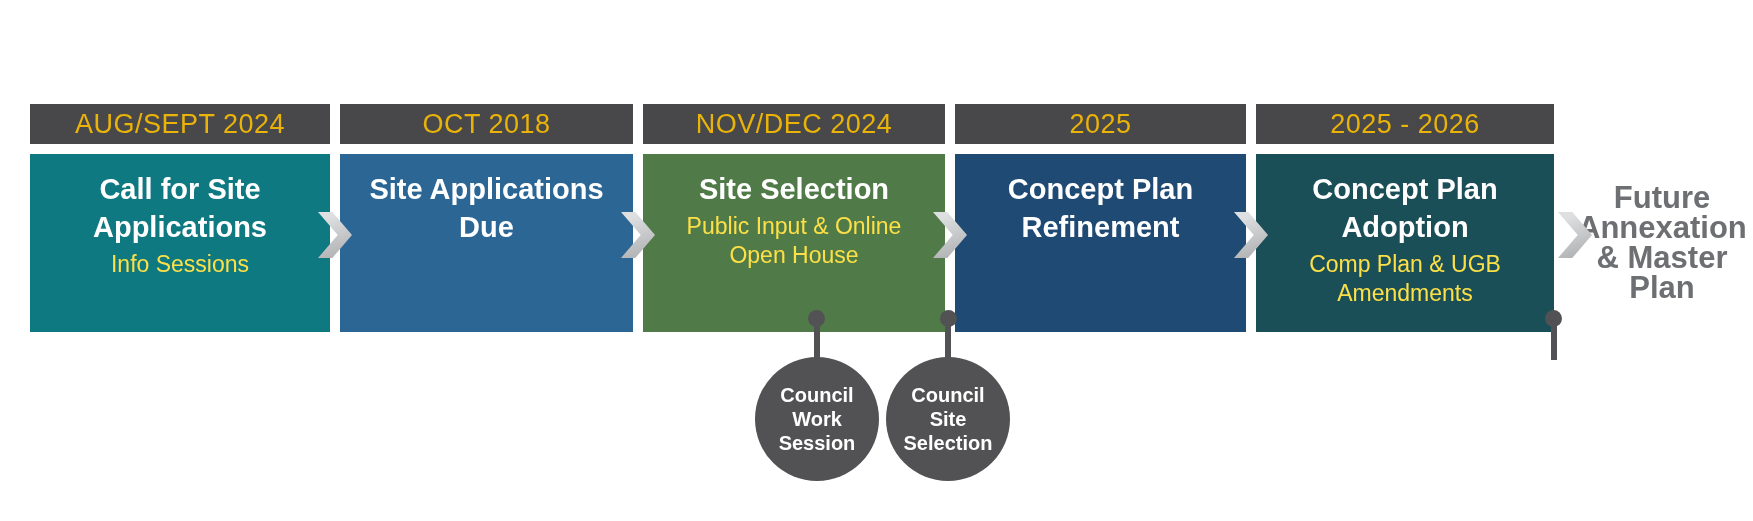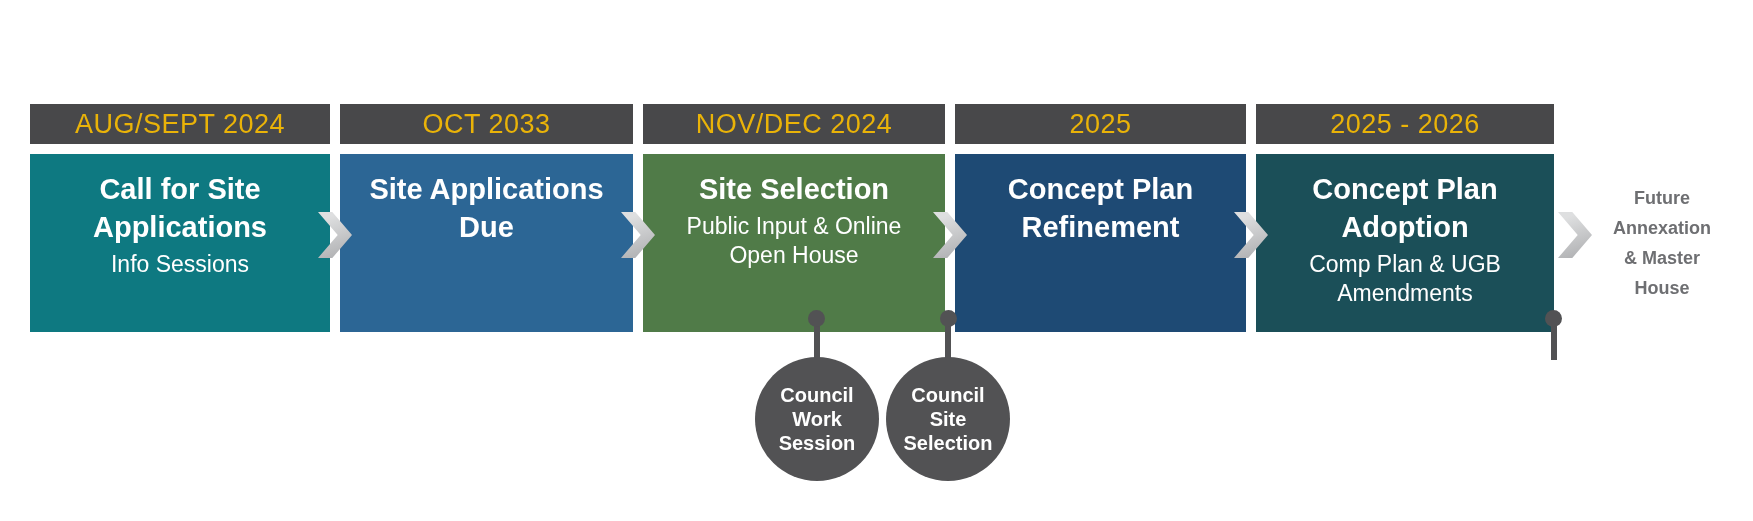--- a/index.html
+++ b/index.html
@@ -16,42 +16,42 @@
   .stage-body{
     position:absolute;left:0;right:0;top:154px;height:178px;
     color:#ffffff;text-align:center;box-sizing:border-box;padding-top:16px;
   }
   .body-0{background:#0e7981;}
   .body-1{background:#2c6695;}
   .body-2{background:#507b48;}
   .body-3{background:#1e4a74;}
   .body-4{background:#1b4f58;}
   .stage-title{font-weight:bold;font-size:29px;line-height:38px;}
-  .stage-subtitle{font-size:23px;line-height:29px;margin-top:4px;color:#ffffff;}
+  .stage-subtitle{font-size:23px;line-height:29px;margin-top:4px;color:#fde047;}
   .chevron{
     position:absolute;top:212px;width:34px;height:46px;z-index:5;
     background:linear-gradient(160deg,#dedfe0 15%,#b4b5b7 85%);
     clip-path:polygon(0 0,42% 0,100% 50%,42% 100%,0 100%,58% 50%);
   }
   .connector-dot{
     position:absolute;top:310px;width:17px;height:17px;border-radius:50%;
     background:#525254;z-index:6;
   }
   .connector-stem{
     position:absolute;top:318px;width:6px;height:42px;background:#525254;z-index:5;
   }
   .callout{
     position:absolute;top:357px;width:124px;height:124px;border-radius:50%;
     background:#525254;color:#ffffff;display:flex;flex-direction:column;
     align-items:center;justify-content:center;text-align:center;
     font-size:20px;font-weight:600;line-height:24px;z-index:6;
   }
   .future-note{
     position:absolute;left:1578px;top:183px;width:168px;text-align:center;
-    color:#6e6f72;font-weight:bold;font-size:18px;line-height:30px;
+    color:#6e6f72;font-weight:bold;font-size:31px;line-height:30px;
   }
 </style>
 </head>
 <body>
 
 <div class="canvas">
 
   <div class="stage" style="left:30px;width:300px;">
     <div class="stage-header">
       <span>AUG/SEPT 2024</span>
@@ -62,21 +62,21 @@
         <div>Applications</div>
       </div>
       <div class="stage-subtitle">
         <div>Info Sessions</div>
       </div>
     </div>
   </div>
 
   <div class="stage" style="left:340px;width:293px;">
     <div class="stage-header">
-      <span>OCT 2033</span>
+      <span>OCT 2018</span>
     </div>
     <div class="stage-body body-1">
       <div class="stage-title">
         <div>Site Applications</div>
         <div>Due</div>
       </div>
     </div>
   </div>
 
   <div class="stage" style="left:643px;width:302px;">
@@ -143,16 +143,16 @@
   <div class="callout" style="left:886px;">
     <div>Council</div>
     <div>Site</div>
     <div>Selection</div>
   </div>
 
   <div class="future-note">
     <div>Future</div>
     <div>Annexation</div>
     <div>&amp; Master</div>
-    <div>House</div>
+    <div>Plan</div>
   </div>
 
 </div>
 
 </body></html>

